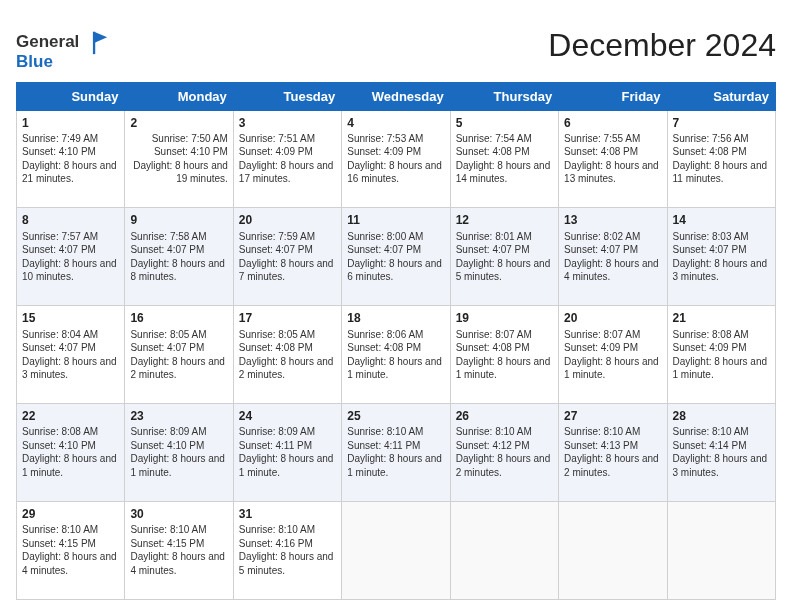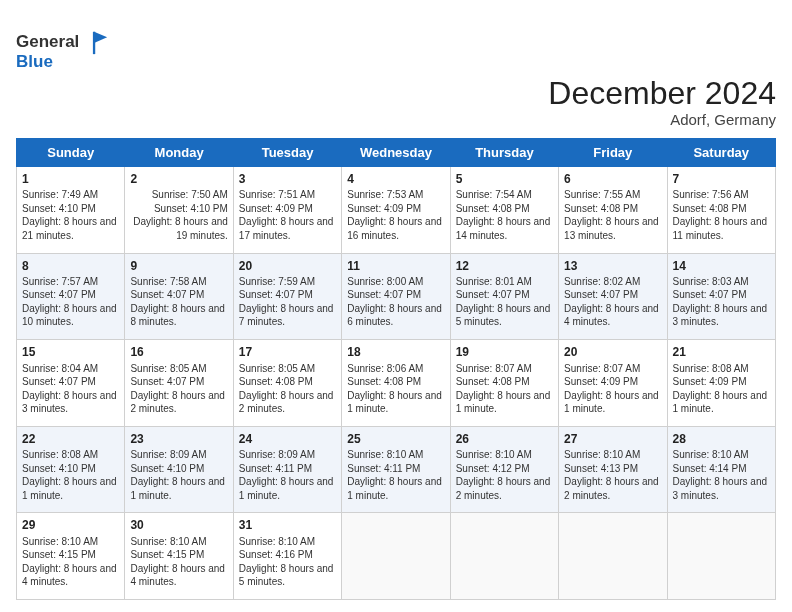--- a/index.html
+++ b/index.html
@@ -34,38 +34,37 @@
       margin-left: 2px;
     }
     .title-block {
       text-align: right;
     }
     .month-title {
       font-size: 32px;
       font-weight: normal;
       color: #222;
       line-height: 1.1;
-      margin-top: 48px;
     }
     .location {
       font-size: 15px;
       color: #444;
     }
     .calendar {
       width: 100%;
       border-collapse: collapse;
       flex: 1;
     }
     .calendar thead tr th {
       background-color: #1a6bbf;
       color: #fff;
       font-size: 13px;
       font-weight: bold;
       padding: 6px 6px;
-      text-align: center;
+      text-align: right;
       border: 1px solid #1a6bbf;
     }
     .calendar tbody tr td {
       vertical-align: top;
       padding: 4px 5px;
       font-size: 9.5px;
       color: #333;
       border: 1px solid #d0d0d0;
       background: #fff;
       width: 14.28%;
@@ -102,21 +101,20 @@
           <svg class="logo-icon" viewBox="0 0 30 30">
             <polygon points="14,4 28,10 14,16" fill="#1a6bbf"></polygon>
             <line x1="14" y1="4" x2="14" y2="28" stroke="#1a6bbf" stroke-width="2.5"></line>
           </svg>
         </div>
         <div style="font-size:17px;font-weight:bold;color:#1a6bbf;line-height:1.15;margin-top:-4px;">Blue</div>
       </div>
     </div>
     <div class="title-block">
       <div class="month-title">December 2024</div>
-      <div class="location">Adorf, Germany</div>
     </div>
   </div>
 
   <table class="calendar">
     <thead>
       <tr>
         <th>Sunday</th>
         <th>Monday</th>
         <th>Tuesday</th>
         <th>Wednesday</th>

